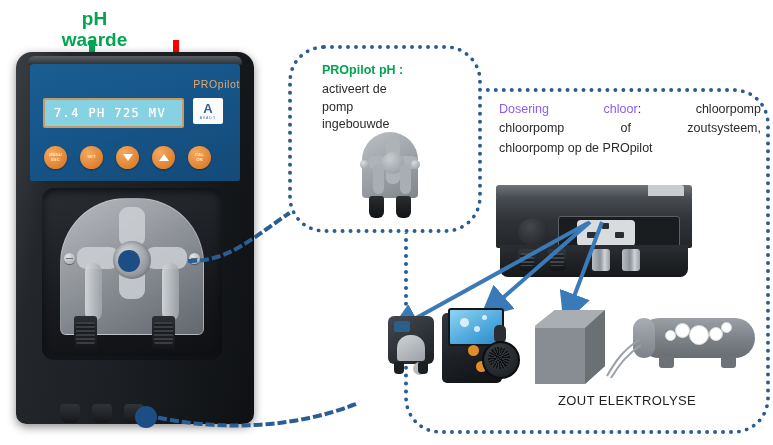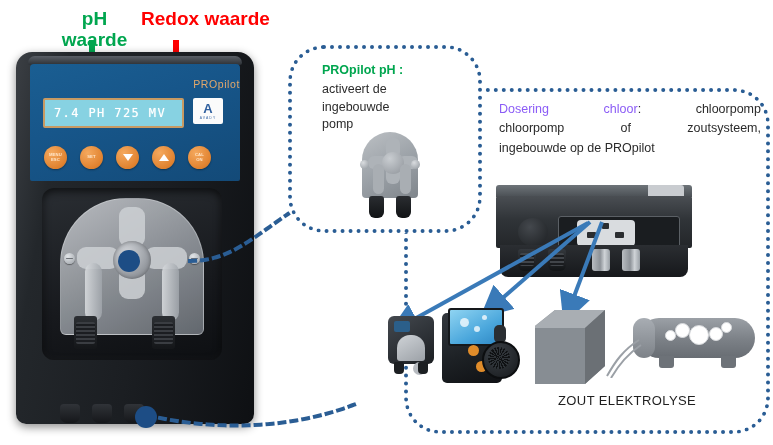--- a/index.html
+++ b/index.html
@@ -269,21 +269,21 @@
 </style>
 </head>
 <body>
 
 <div class="abs" id="ph-label">
   <span>pH</span><br>
   <span>waarde</span>
 </div>
 
 <div class="abs" id="redox-label">
-  <span>Redox waarde</span><br>
+  <br>
 </div>
 
 <svg class="abs arrowsvg" style="left:0;top:0;" width="773" height="445">
   <defs>
     <marker id="mg" markerWidth="7" markerHeight="7" refX="3.2" refY="6" orient="auto">
       <polygon points="0,0 6.4,0 3.2,7" fill="#00a64f"></polygon>
     </marker>
     <marker id="mr" markerWidth="7" markerHeight="7" refX="3.2" refY="6" orient="auto">
       <polygon points="0,0 6.4,0 3.2,7" fill="#ff0000"></polygon>
     </marker>
@@ -357,22 +357,22 @@
 <div class="dotmark abs" style="left:118px;top:250px;width:22px;height:22px;"></div>
 <div class="dotmark abs" style="left:135px;top:406px;width:22px;height:22px;"></div>
 
 <div class="abs dotbox" id="chloor-box"></div>
 
 <div class="abs dotbox" id="ph-box" style="background:#ffffff;"></div>
 
 <div class="abs" id="ph-text">
   <span class="hd">PROpilot pH :</span>
   <span class="ln">activeert   de</span>
+  <span class="ln">pomp</span>
   <span class="ln">ingebouwde</span>
-  <span class="ln">pomp</span>
 </div>
 
 <div class="abs" id="ph-pump">
   <div id="ph-pump-head">
     <div class="php-arm" style="left:24px;top:6px;width:14px;height:20px;border-radius:6px;"></div>
     <div class="php-arm" style="left:6px;top:24px;width:20px;height:13px;"></div>
     <div class="php-arm" style="left:36px;top:24px;width:20px;height:13px;"></div>
     <div class="php-arm" style="left:24px;top:34px;width:14px;height:18px;"></div>
     <div id="ph-pump-rotor"></div>
     <div class="php-ear" style="left:-2px;top:28px;"></div>
@@ -384,21 +384,21 @@
   <div class="php-boot" style="left:38px;top:64px;"></div>
 </div>
 
 <div class="abs" id="chloor-text">
   <span class="l1">
     <span class="hd">Dosering</span>
     <span class="hd">chloor</span><span>:</span>
     <span>chloorpomp</span>
   </span>
   <span class="l2">chloorpomp      of      zoutsysteem,</span>
-  <span class="l3">ingebouwde op de PROpilot</span>
+  <span class="l3">chloorpomp op de PROpilot</span>
 </div>
 
 <div class="abs" id="ctrl">
   <div id="ctrl-top">
     <div id="ctrl-top-hl"></div>
   </div>
   <div id="ctrl-face">
     <div id="ctrl-knob"></div>
     <div id="ctrl-plate">
       <div id="ctrl-iec">

